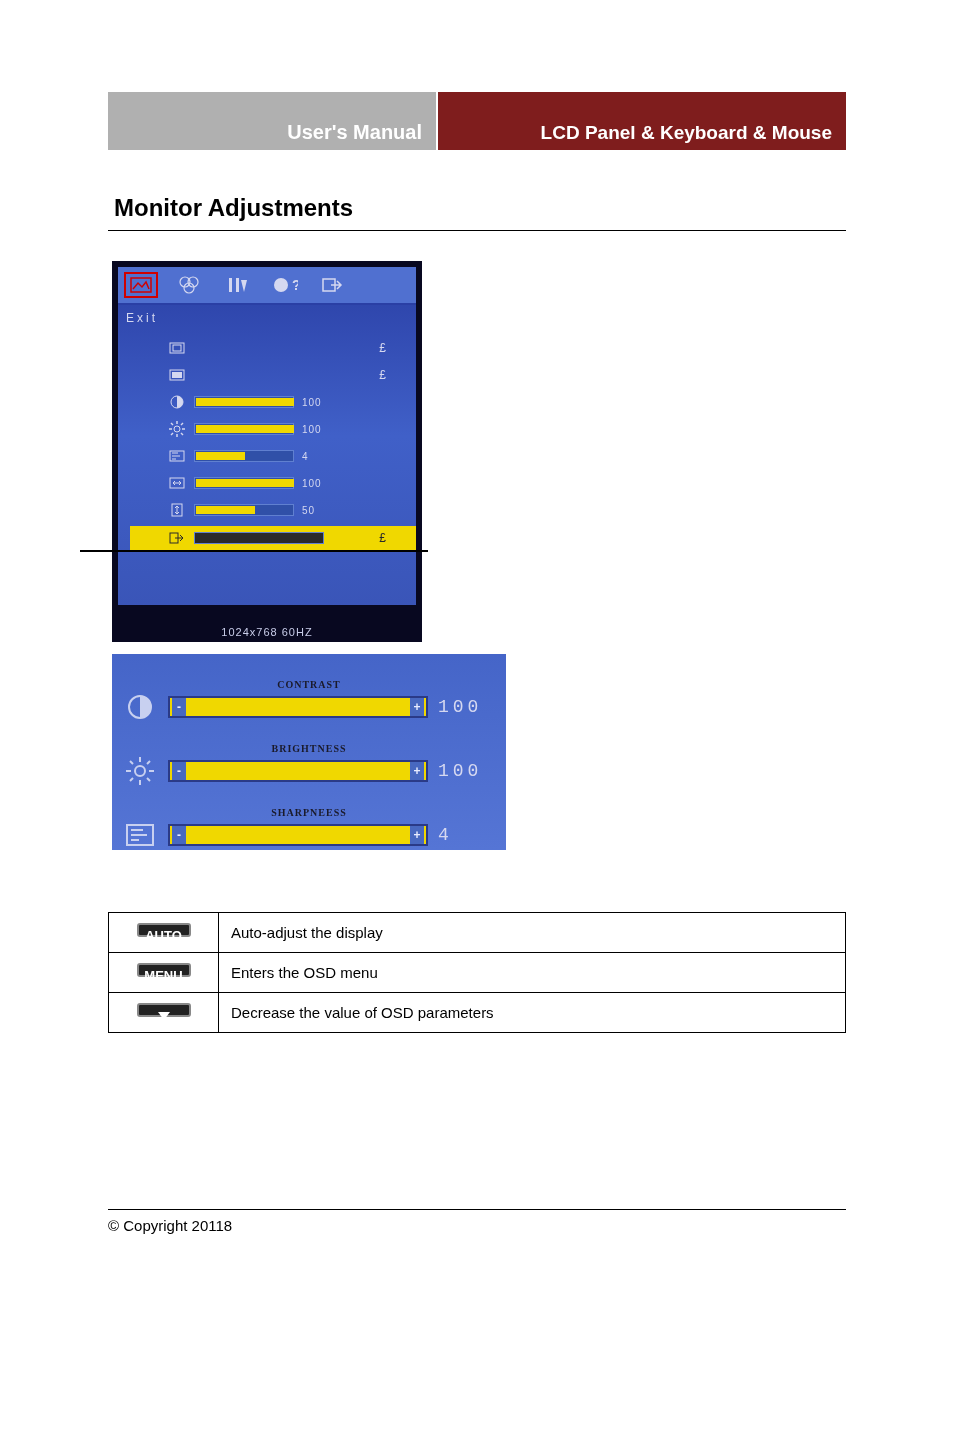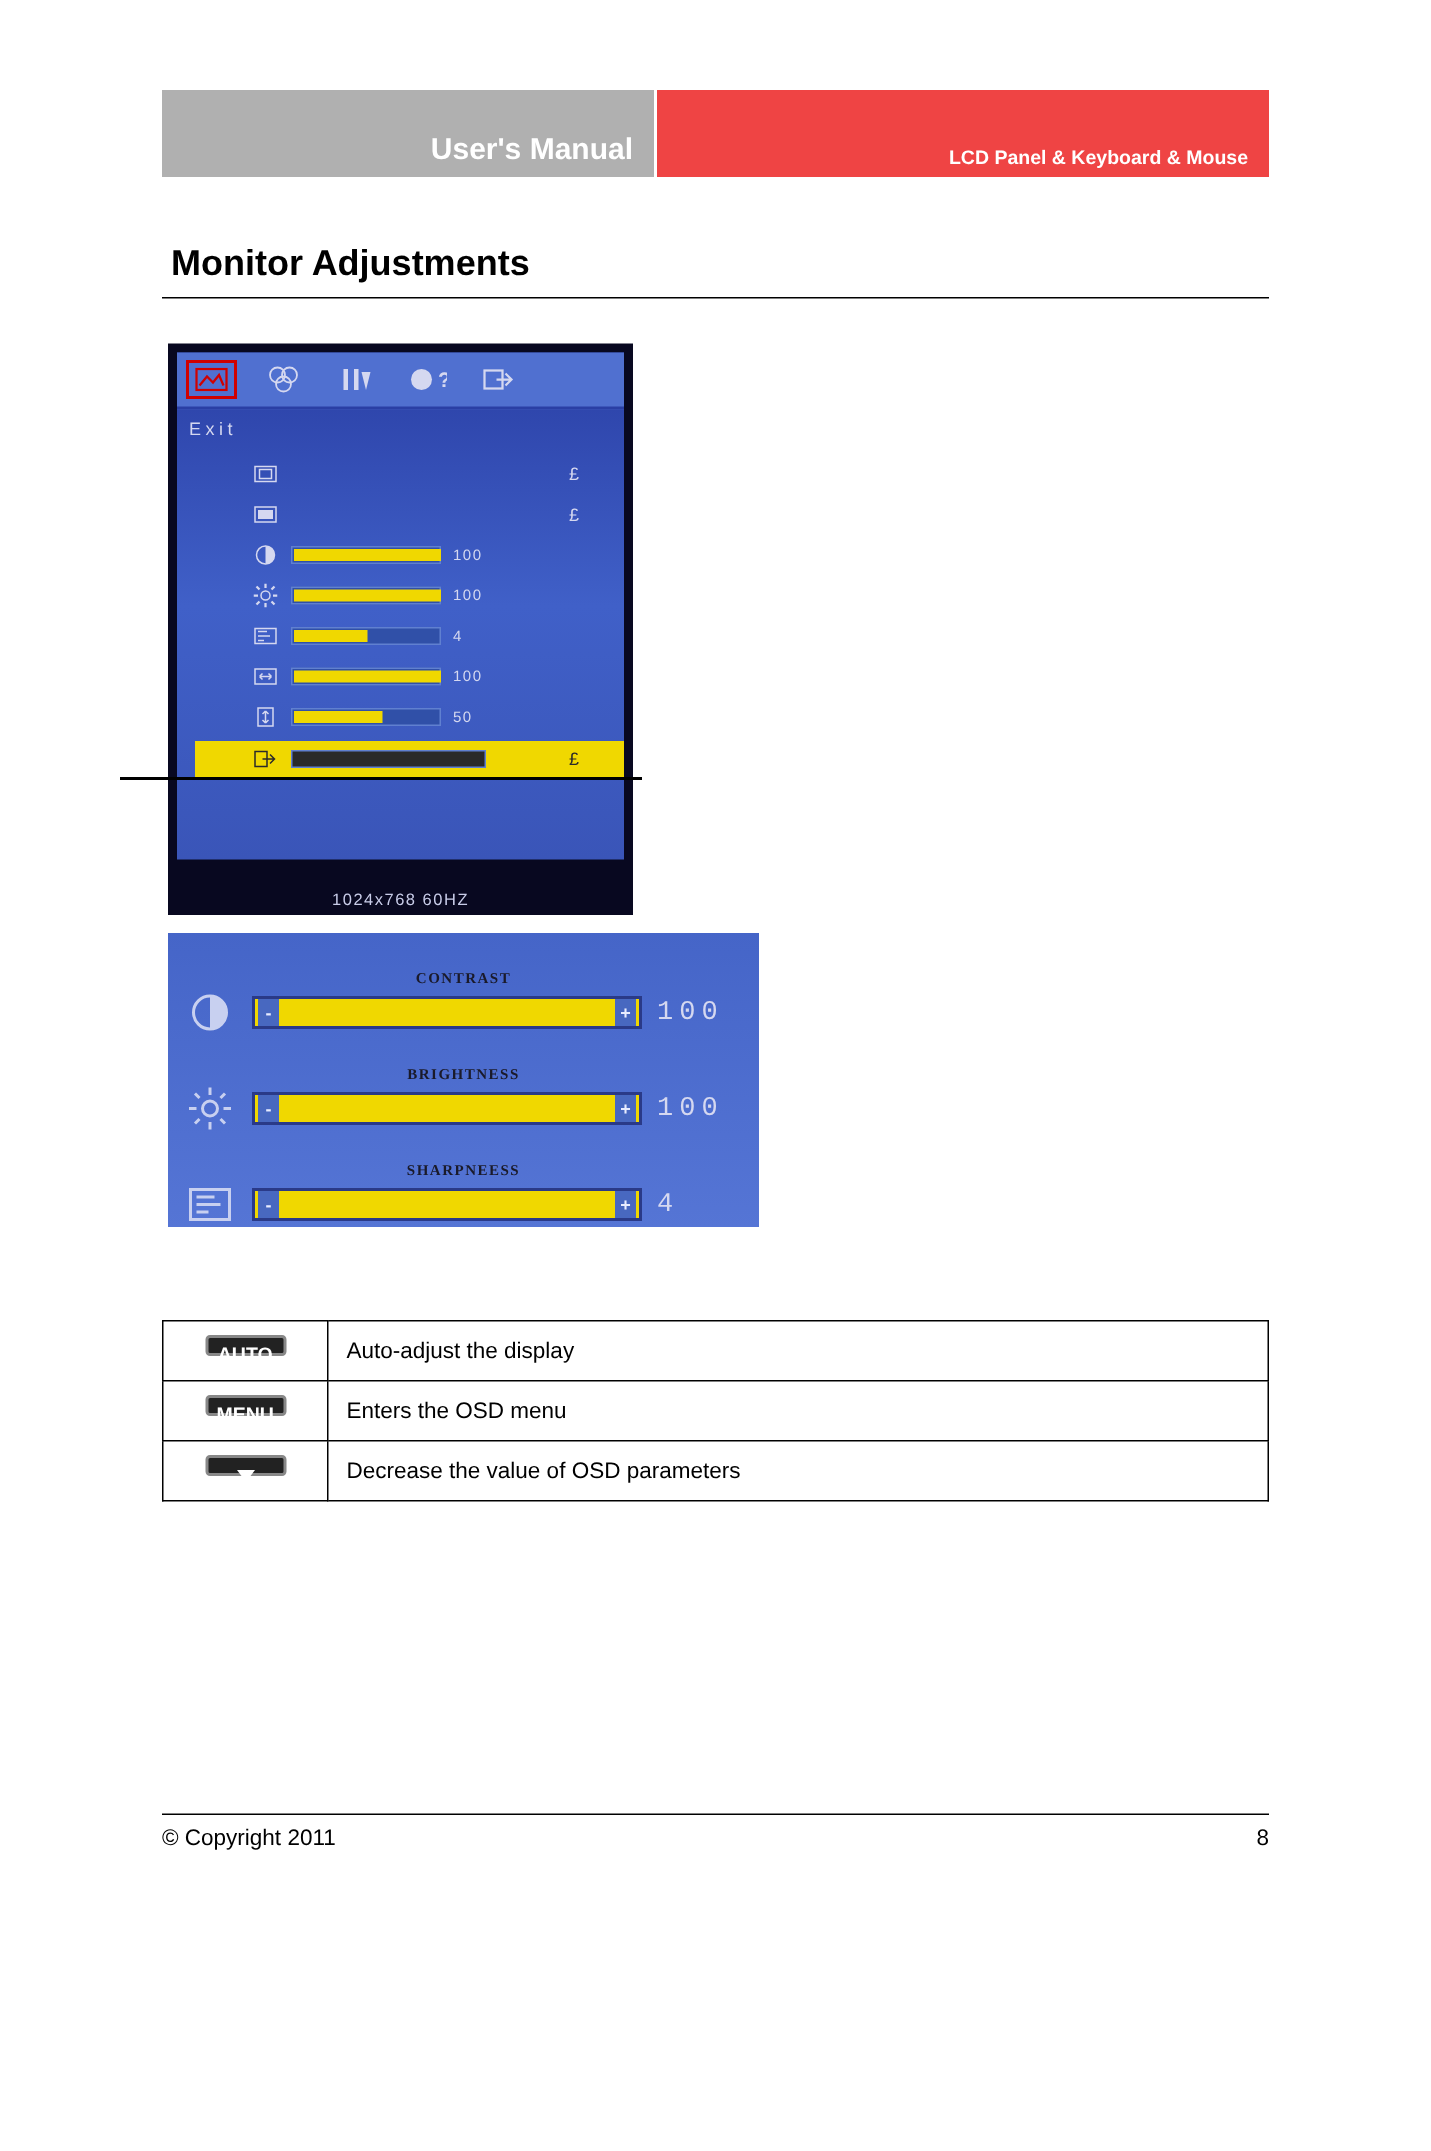--- a/index.html
+++ b/index.html
@@ -4,47 +4,47 @@
 <style>
   * { box-sizing: border-box; margin: 0; padding: 0; }
   body {
     width: 954px;
     height: 1434px;
     background: #fff;
     font-family: Arial, sans-serif;
     position: relative;
   }
   .page {
-    padding: 60px 108px 0 108px;
+    padding: 92px 108px 0 108px;
   }
   .header-bar {
     display: flex;
     height: 58px;
     margin-bottom: 44px;
   }
   .header-left {
     flex: 0 0 330px;
     background: #b0b0b0;
     display: flex;
     align-items: flex-end;
     justify-content: flex-end;
     padding: 0 14px 6px 0;
     font-size: 20px;
     font-weight: bold;
     color: #fff;
     border-right: 2px solid #fff;
   }
   .header-right {
     flex: 1;
-    background: #ef4444;
+    background: #7f1d1d;
     display: flex;
     align-items: flex-end;
     justify-content: flex-end;
     padding: 0 14px 6px 0;
-    font-size: 13px;
+    font-size: 19px;
     font-weight: bold;
     color: #fff;
   }
   .section-title {
     font-size: 24px;
     font-weight: bold;
     margin: 0 0 8px 6px;
   }
   hr.section-line {
     border: none;
@@ -286,21 +286,20 @@
     right: 108px;
     bottom: 224px;
     border-top: 1px solid #000;
   }
   .footer-text {
     position: absolute;
     left: 108px;
     right: 108px;
     bottom: 200px;
     display: flex;
-    justify-content: space-between;
     font-size: 15px;
   }
 </style>
 </head>
 <body>
 
 <div class="page">
 
   <div class="header-bar">
     <div class="header-left">User's Manual</div>

